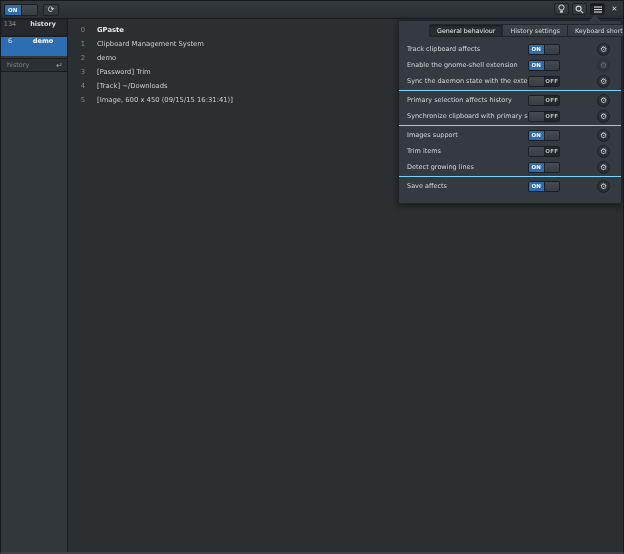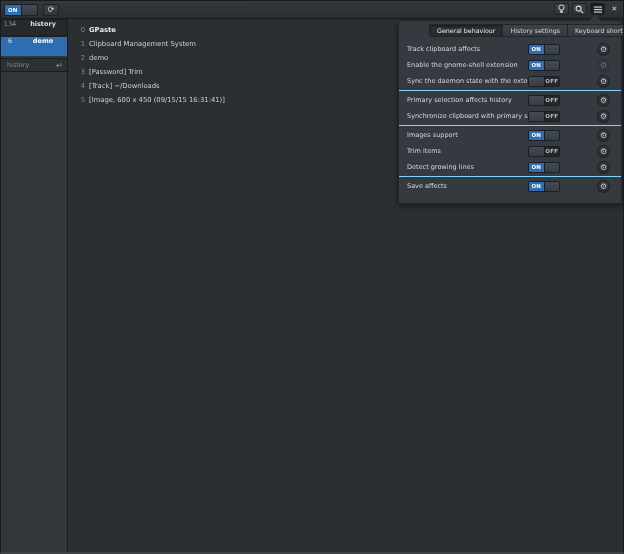--- a/index.html
+++ b/index.html
@@ -70,21 +70,21 @@
   .history-entry .entry-icon { font-size:8px; color:#9aa0a2; }
   
   .main {
     position:absolute; left:68px; top:18px; right:0; bottom:0; background:#2b2f32;
   }
   .item-row {
     display:flex; align-items:center; height:14px; padding-left:6px; margin-top:0;
   }
   .item-row:first-child { margin-top:4px; }
   .item-index { width:10px; text-align:right; font-size:6.8px; color:#80868a; flex:none; }
-  .item-text { margin-left:4px; font-size:6.8px; color:#ccd1d3; white-space:nowrap; }
+  .item-text { margin-left:12px; font-size:6.8px; color:#ccd1d3; white-space:nowrap; }
   .item-row.bold .item-text { font-weight:bold; color:#e7e9e9; }
   
   .popover {
     position:absolute; left:397px; top:19px; width:224px; height:184px;
     background:#343a40; border:1px solid #202428; border-radius:2px;
     box-shadow:0 2px 6px rgba(0,0,0,.45);
   }
   .popover-arrow {
     position:absolute; top:-6px; left:190px; width:0; height:0;
     border-left:6px solid transparent; border-right:6px solid transparent;

